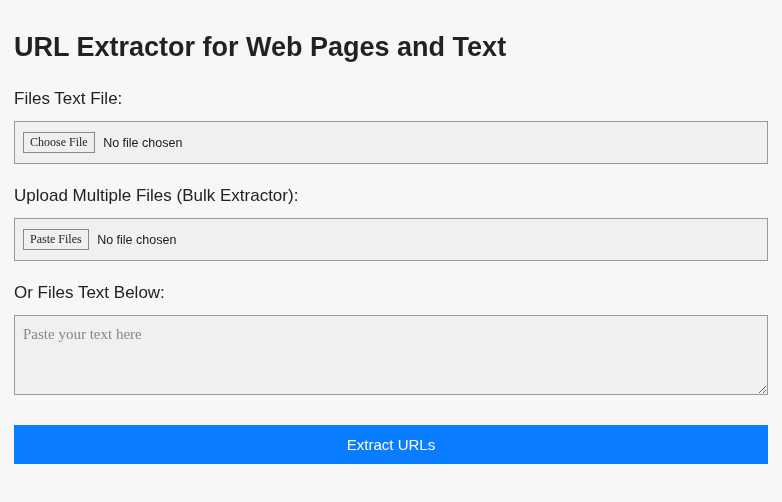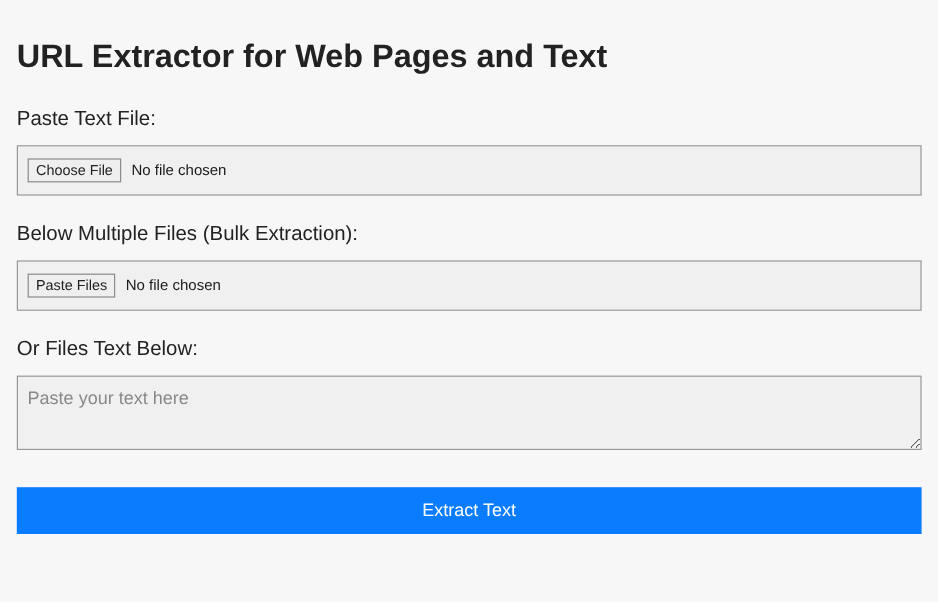--- a/index.html
+++ b/index.html
@@ -32,41 +32,41 @@
       background: #f0f0f0;
       padding: 10px 8px;
       margin-bottom: 22px;
     }
     .file-button {
       display: inline-block;
       border: 1px solid #8a8a8a;
       background: #efefef;
       font-size: 12px;
       padding: 2px 6px;
-      font-family: Liberation Sans, sans-serif;
+      font-family: Liberation Serif, serif;
       cursor: pointer;
       vertical-align: middle;
     }
     .file-status {
       display: inline-block;
       font-size: 12.5px;
       font-weight: normal;
       margin-left: 4px;
       vertical-align: middle;
       font-family: "Segoe UI", "Trebuchet MS", sans-serif;
       color: #1a1a1a;
     }
     .textarea-box {
       width: 100%;
       border: 1px solid #999;
       background: #f0f0f0;
       padding: 10px 8px;
-      height: 62px;
+      height: 80px;
       font-size: 15px;
-      font-family: Liberation Sans, sans-serif;
+      font-family: Liberation Serif, serif;
       color: #333;
       resize: both;
       margin-bottom: 26px;
     }
     .textarea-box::placeholder {
       color: #888;
     }
     .extract-btn {
       width: 100%;
       background: #0a7cff;
@@ -78,31 +78,31 @@
       text-align: center;
     }
   </style>
 </head>
 <body>
 
 
 
 <h1>URL Extractor for Web Pages and Text</h1>
 
-<div class="section-label">Paste Text File:</div>
+<div class="section-label">Files Text File:</div>
 <div class="file-box">
   <span class="file-button">Choose File</span>
   <span class="file-status">No file chosen</span>
 </div>
 
-<div class="section-label">Below Multiple Files (Bulk Extraction):</div>
+<div class="section-label">Upload Multiple Files (Bulk Extractor):</div>
 <div class="file-box">
   <span class="file-button">Paste Files</span>
   <span class="file-status">No file chosen</span>
 </div>
 
 <div class="section-label">Or Files Text Below:</div>
 <textarea class="textarea-box" placeholder="Paste your text here" style=""></textarea>
 
-<button class="extract-btn">Extract Text</button>
+<button class="extract-btn">Extract URLs</button>
 
 
 
 
 </body></html>

